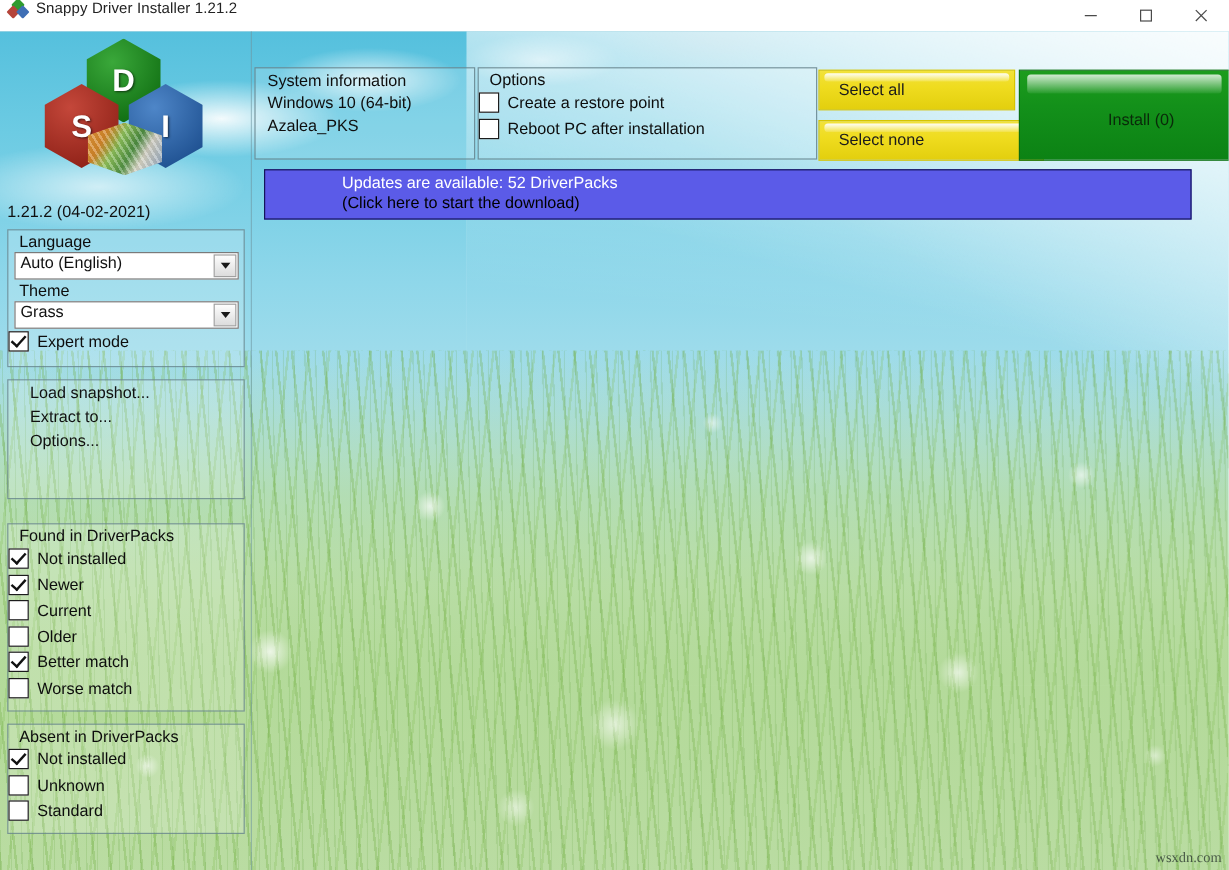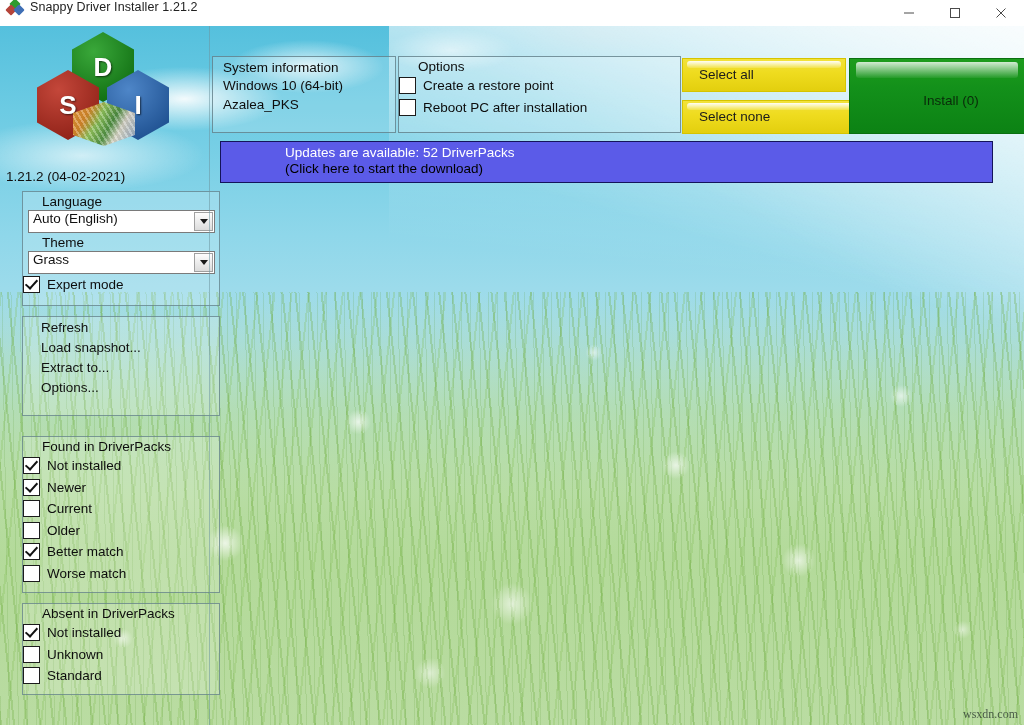--- a/index.html
+++ b/index.html
@@ -84,24 +84,24 @@
     background:
       linear-gradient(120deg,#e8a33d 0%, #d78b2c 24%, #8fbf52 40%, #4f8f3a 58%, #d9d2c0 72%, #8fa8c4 100%);
     clip-path:polygon(50% 0%,100% 25%,100% 75%,50% 100%,0% 75%,0% 25%);
     opacity:.95;}
   .logo-photo:after{content:"";position:absolute;inset:0;
     background:repeating-linear-gradient(58deg, rgba(255,255,255,.28) 0 2px, rgba(0,0,0,.06) 2px 5px);}
 
   .version{position:absolute;left:6px;top:143px;width:200px;font-size:13.5px;color:#101010;}
 
   .panel{position:absolute;border:1px solid rgba(95,125,135,.75);
-         background:rgba(255,255,255,.18);margin-left:16px;}
+         background:rgba(255,255,255,.18);}
 
   .p-lang{left:6px;top:165px;width:196px;height:113px;}
-  .grp-label{font-size:13.5px;color:#0d0d0d;padding:2px 0 1px 19px;}
+  .grp-label{font-size:13.5px;color:#0d0d0d;padding:2px 0 1px 9px;}
   .combo{margin:0 4px 0 5px;height:21px;background:#fff;border:1px solid #7a7a7a;
          display:flex;align-items:flex-start;position:relative;}
   .combo span.val{font-size:13.5px;color:#111;padding-left:4px;}
   .combo .arrowbtn{position:absolute;right:1px;top:1px;width:17px;height:17px;
      background:linear-gradient(180deg,#fdfdfd,#dcdcdc);border:1px solid #a0a0a0;
      display:flex;align-items:center;justify-content:center;}
   .combo .arrowbtn i{width:0;height:0;border-left:4px solid transparent;border-right:4px solid transparent;border-top:5px solid #1a1a1a;display:block;}
 
   .chkrow{display:flex;align-items:center;height:21.5px;padding-left:0;}
   .chkbox{width:15px;height:15px;background:#fff;border:1px solid #1c1c1c;position:relative;flex:0 0 auto;}
@@ -216,21 +216,20 @@
               <i></i>
             </span>
         </div>
         <div class="chkrow">
           <span class="chkbox on"></span>
           <span class="chklabel">Expert mode</span>
         </div>
       </div>
 
       <div class="panel p-menu">
-        <div class="menuitem">Refresh</div>
         <div class="menuitem">Load snapshot...</div>
         <div class="menuitem">Extract to...</div>
         <div class="menuitem">Options...</div>
       </div>
 
       <div class="panel p-found">
         <div class="grp-label">Found in DriverPacks</div>
         <div class="chkrow">
           <span class="chkbox on"></span>
           <span class="chklabel">Not installed</span>

